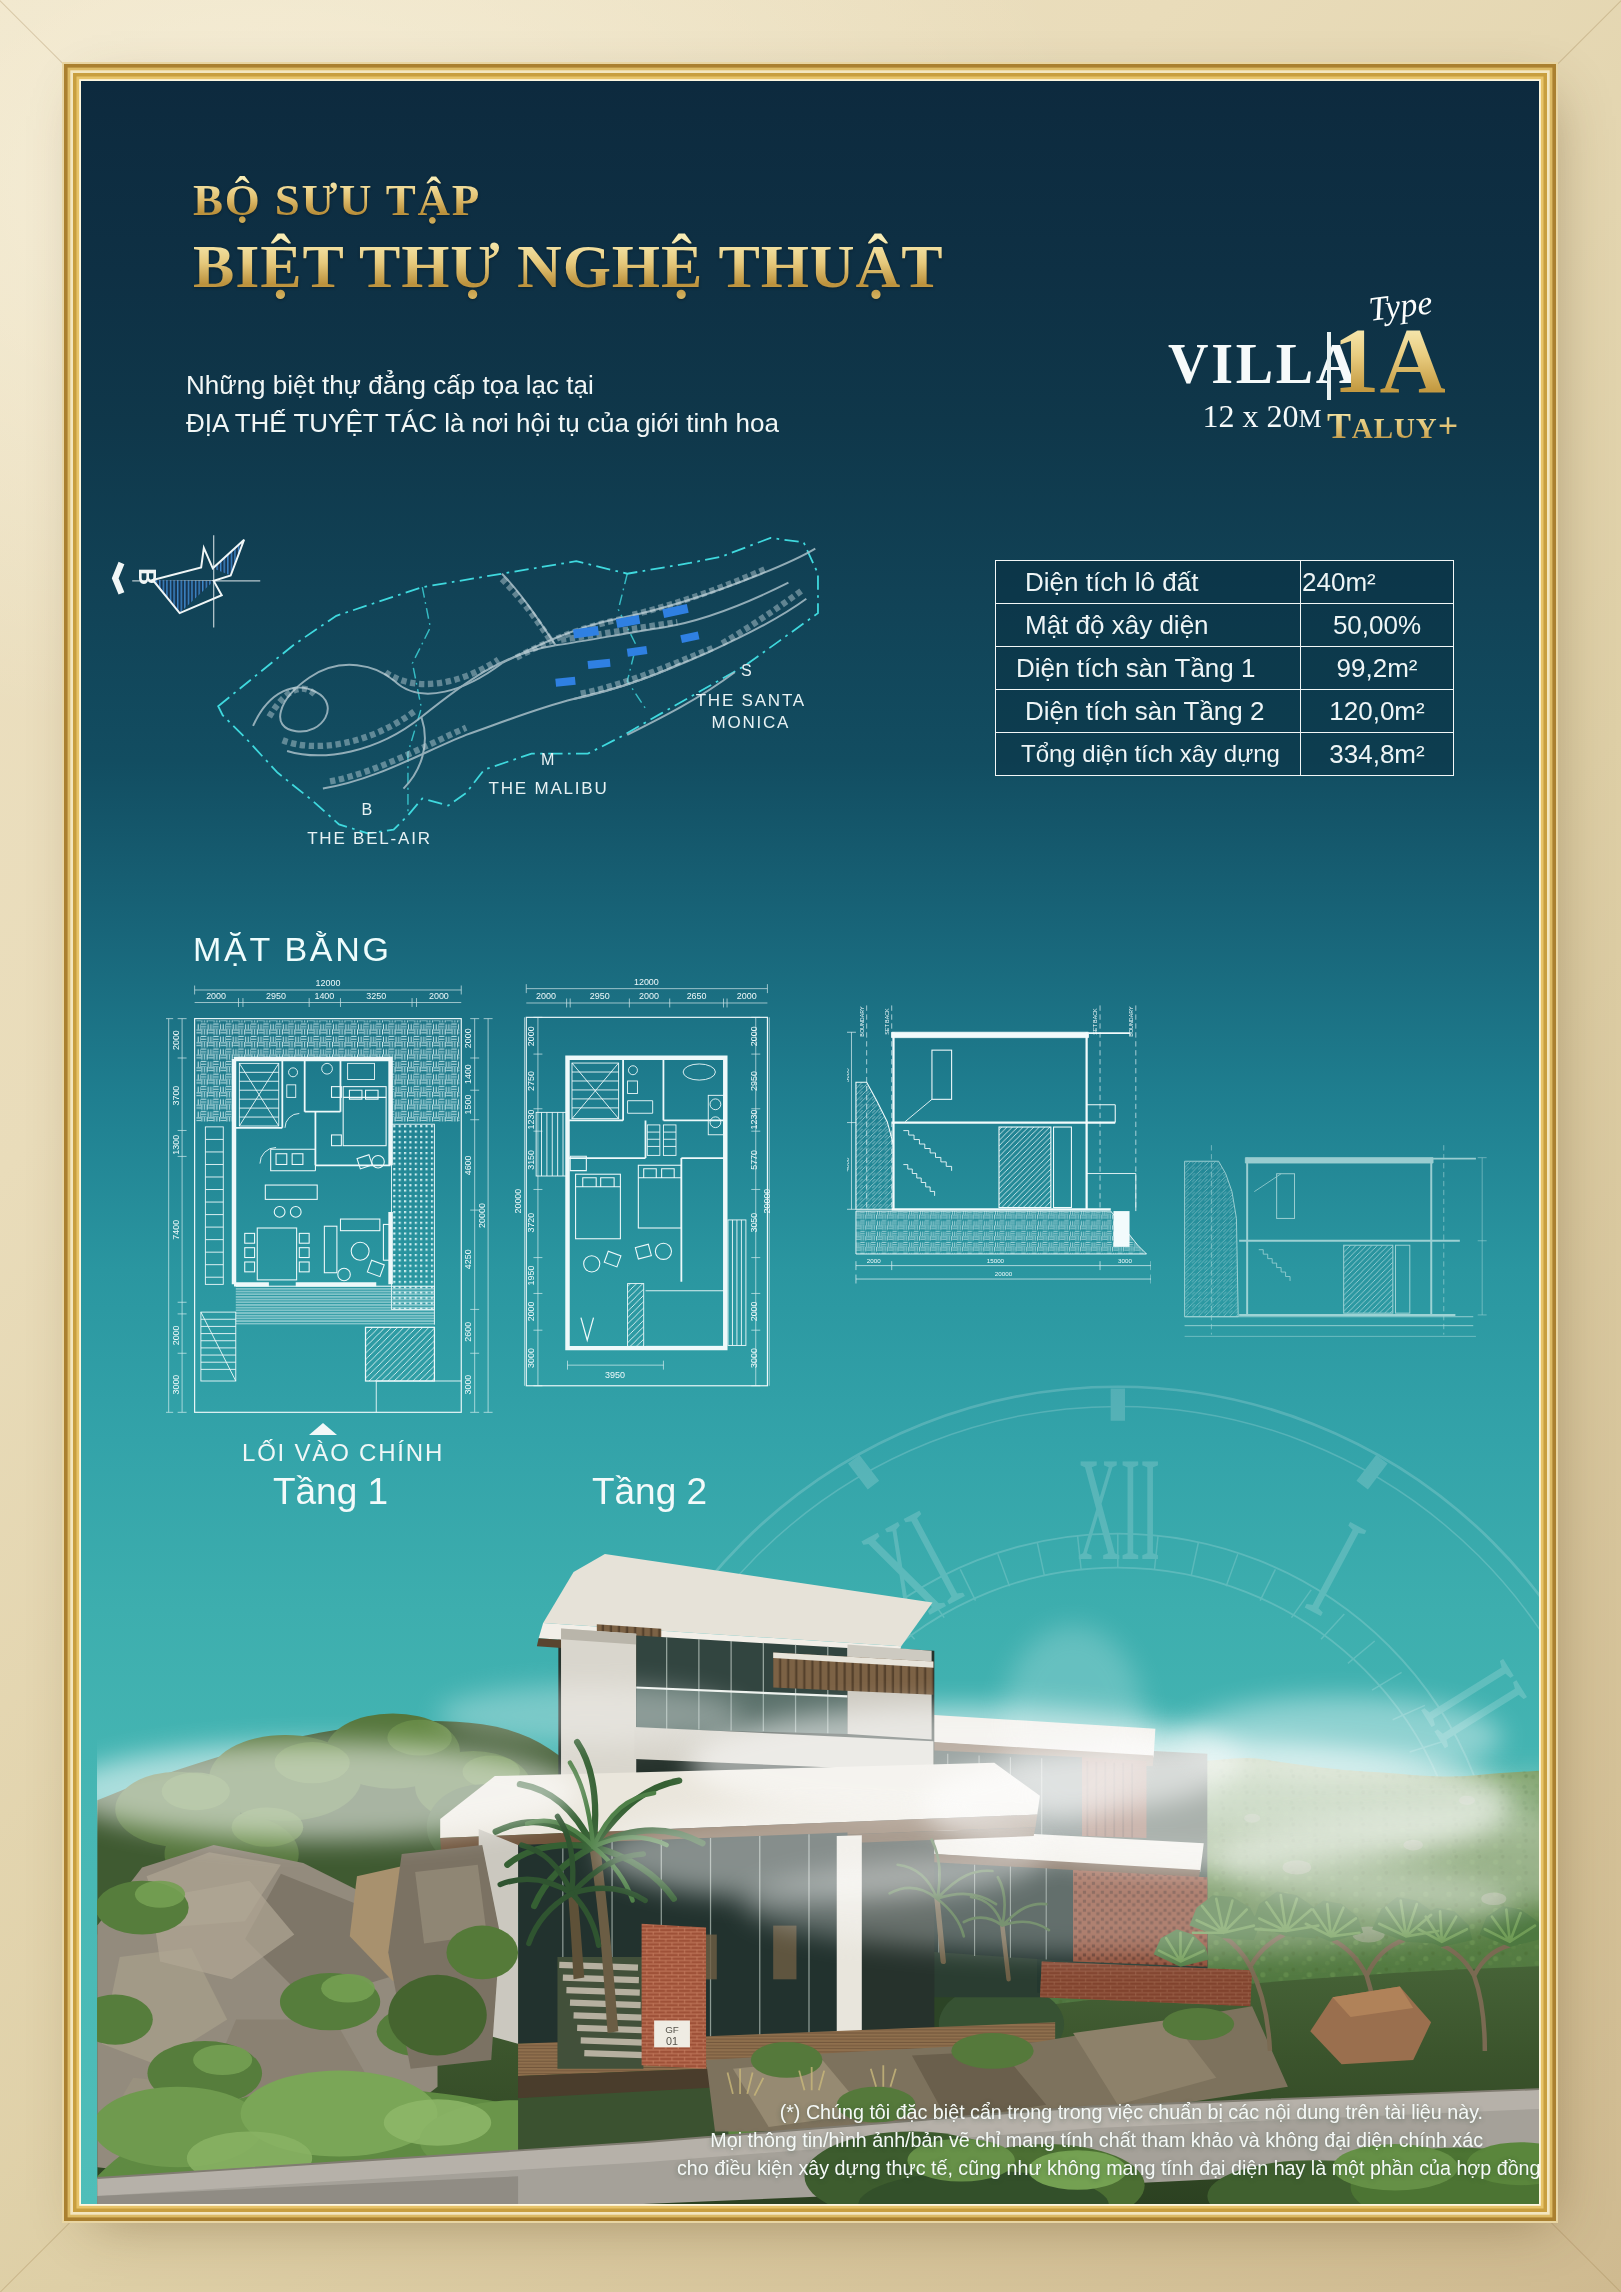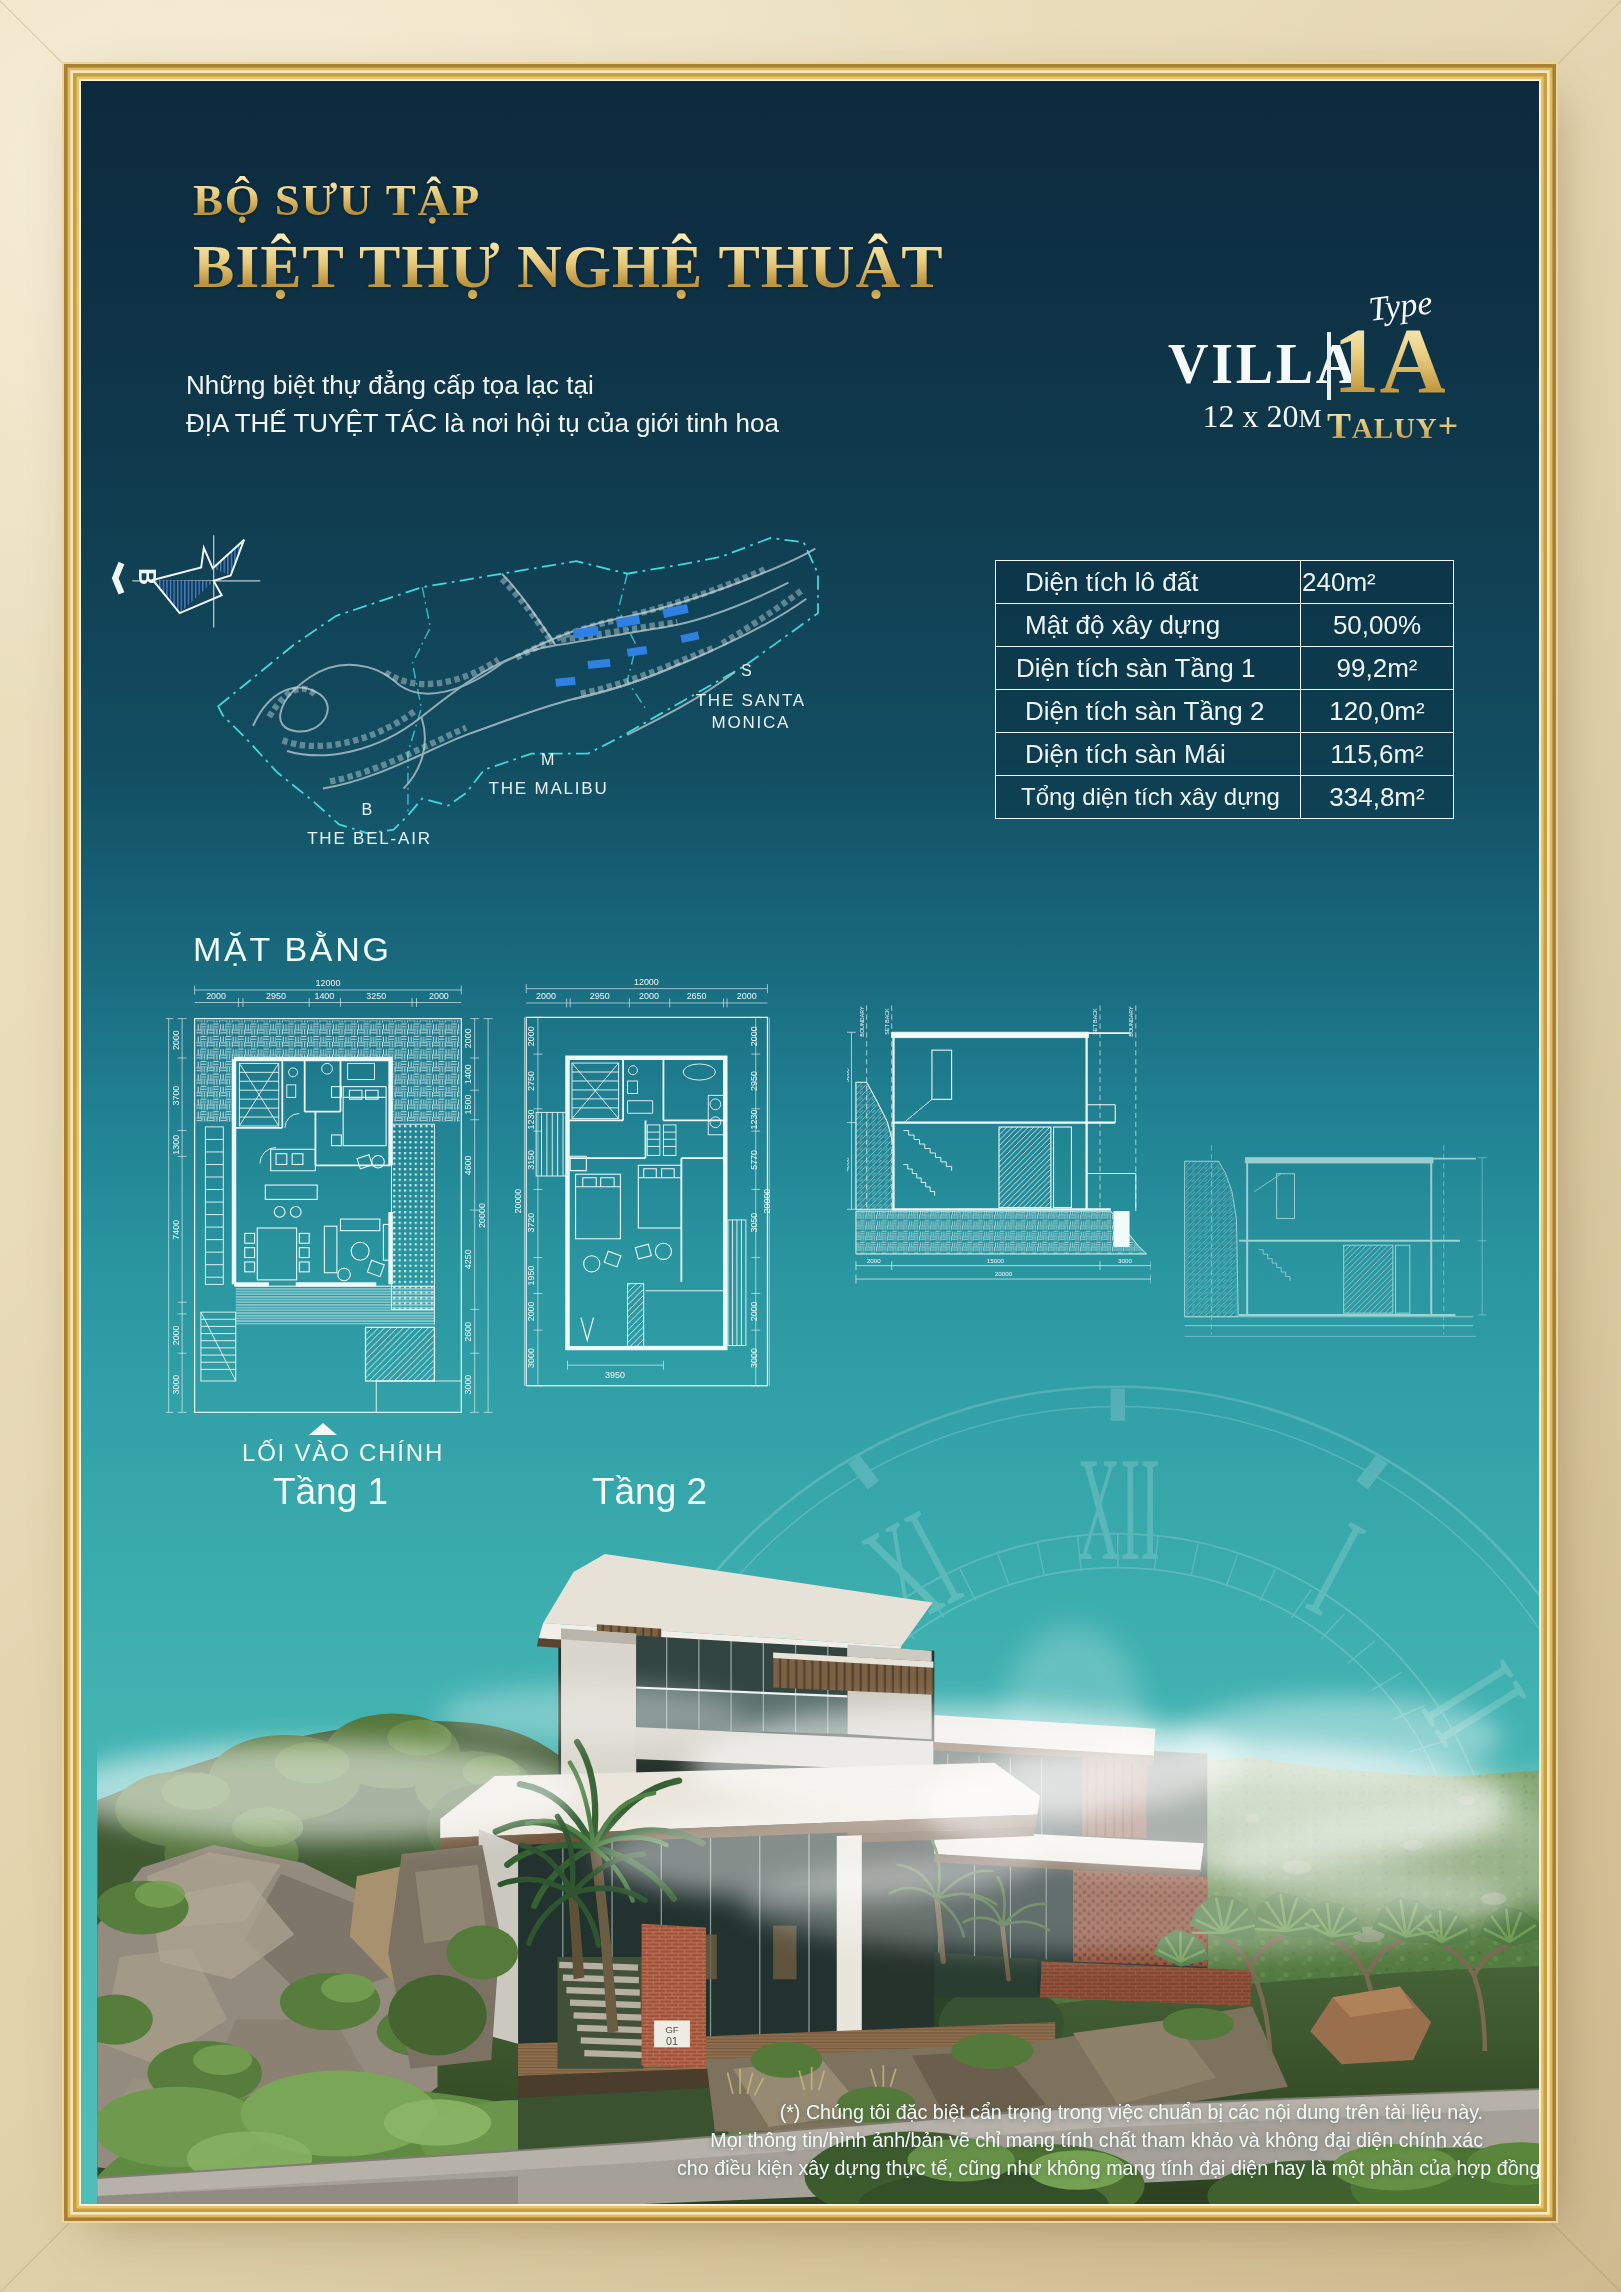--- a/index.html
+++ b/index.html
@@ -131,34 +131,30 @@
   </div>
 
   <div class="abs" style="left:914px;top:479px;width:459px;">
     <table style="border-collapse:collapse;table-layout:fixed;width:459px;background:rgba(7,40,58,.42);color:#eef5f6;font-size:26px;">
       <tbody>
           <tr style="height:43px;">
             <td style="border:1.8px solid #f2f7f7;padding-left:29px;white-space:nowrap;overflow:hidden;">Diện tích lô đất</td>
             <td style="border:1.8px solid #f2f7f7;width:150px;margin-top:32px;">240m²</td>
           </tr>
       <tr style="height:43px;">
-            <td style="border:1.8px solid #f2f7f7;padding-left:29px;white-space:nowrap;overflow:hidden;">Mật độ xây dựng</td>
+            <td style="border:1.8px solid #f2f7f7;padding-left:29px;white-space:nowrap;overflow:hidden;">Mật độ xây diện</td>
             <td style="border:1.8px solid #f2f7f7;text-align:center;">50,00%</td>
           </tr>
       <tr style="height:43px;">
             <td style="border:1.8px solid #f2f7f7;padding-left:20px;white-space:nowrap;overflow:hidden;">Diện tích sàn Tầng 1</td>
             <td style="border:1.8px solid #f2f7f7;text-align:center;">99,2m²</td>
           </tr>
       <tr style="height:43px;">
             <td style="border:1.8px solid #f2f7f7;padding-left:29px;white-space:nowrap;overflow:hidden;">Diện tích sàn Tầng 2</td>
             <td style="border:1.8px solid #f2f7f7;text-align:center;">120,0m²</td>
-          </tr>
-      <tr style="height:43px;">
-            <td style="border:1.8px solid #f2f7f7;padding-left:29px;white-space:nowrap;overflow:hidden;">Diện tích sàn Mái</td>
-            <td style="border:1.8px solid #f2f7f7;text-align:center;">115,6m²</td>
           </tr>
       <tr style="height:43px;">
             <td style="border:1.8px solid #f2f7f7;padding-left:25px;white-space:nowrap;overflow:hidden;font-size:24px;">Tổng diện tích xây dựng</td>
             <td style="border:1.8px solid #f2f7f7;text-align:center;">334,8m²</td>
           </tr>
     </tbody>
       </table>
   </div>
 
   <div class="abs" style="left:112px;top:849px;font-size:34px;letter-spacing:2.7px;color:#eefcfc;">MẶT BẰNG</div>

